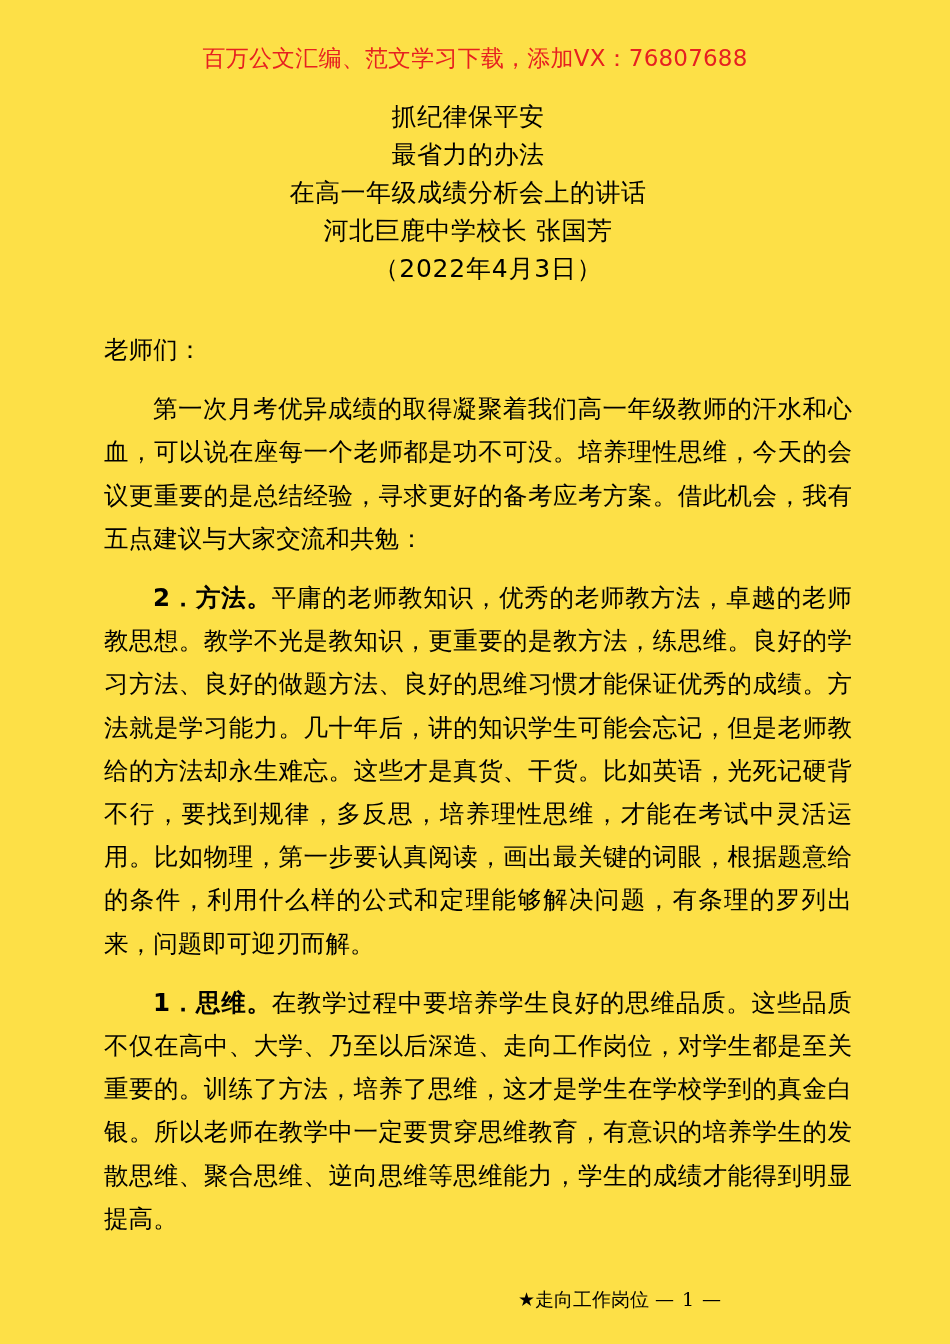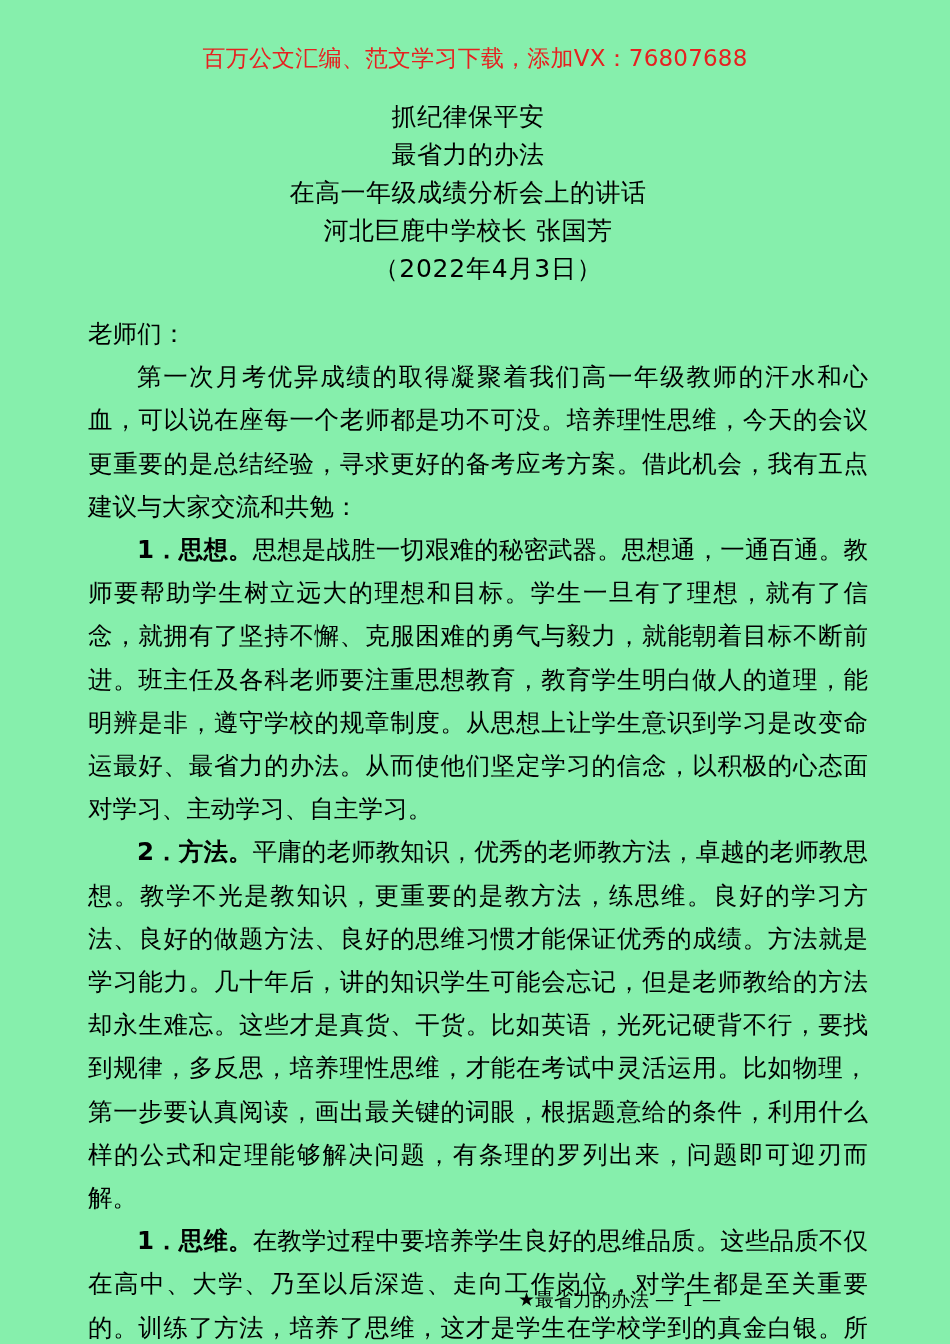--- a/index.html
+++ b/index.html
@@ -8,21 +8,21 @@
     background: #ffffff;
   }
   body {
     font-family: "DejaVu Sans", "Liberation Sans", sans-serif;
     color: #000000;
   }
   .page {
     position: relative;
     width: 950px;
     height: 1344px;
-    background: #86efac;
+    background: #fde047;
     box-sizing: border-box;
     overflow: hidden;
   }
 
   
   .promo-banner {
     position: absolute;
     top: 44px;
     left: 0;
     width: 950px;
@@ -59,21 +59,21 @@
     position: absolute;
     top: 312px;
     left: 88px;
     width: 780px;
   }
   .para {
     font-size: 24.5px;
     line-height: 43.2px;
     text-align: justify;
     text-justify: inter-ideograph;
-    margin: 0;
+    margin: 16px;
     letter-spacing: 0.1px;
     word-break: break-all;
   }
   .para.indent {
     text-indent: 2em;
   }
   .para.salutation {
     text-indent: 0;
   }
   .num-head {
@@ -119,31 +119,28 @@
     <div class="title-line">河北巨鹿中学校长  张国芳</div>
     <div class="title-line date">（2022年4月3日）</div>
   </div>
 
   <div class="body-block">
 
     <p class="para salutation">老师们：</p>
 
     <p class="para indent">第一次月考优异成绩的取得凝聚着我们高一年级教师的汗水和心血，可以说在座每一个老师都是功不可没。培养理性思维，今天的会议更重要的是总结经验，寻求更好的备考应考方案。借此机会，我有五点建议与大家交流和共勉：</p>
 
-    <p class="para indent">
-      <span class="num-head">1．思想。</span><span>思想是战胜一切艰难的秘密武器。思想通，一通百通。教师要帮助学生树立远大的理想和目标。学生一旦有了理想，就有了信念，就拥有了坚持不懈、克服困难的勇气与毅力，就能朝着目标不断前进。班主任及各科老师要注重思想教育，教育学生明白做人的道理，能明辨是非，遵守学校的规章制度。从思想上让学生意识到学习是改变命运最好、最省力的办法。从而使他们坚定学习的信念，以积极的心态面对学习、主动学习、自主学习。</span>
-    </p>
 
     <p class="para indent">
       <span class="num-head">2．方法。</span><span>平庸的老师教知识，优秀的老师教方法，卓越的老师教思想。教学不光是教知识，更重要的是教方法，练思维。良好的学习方法、良好的做题方法、良好的思维习惯才能保证优秀的成绩。方法就是学习能力。几十年后，讲的知识学生可能会忘记，但是老师教给的方法却永生难忘。这些才是真货、干货。比如英语，光死记硬背不行，要找到规律，多反思，培养理性思维，才能在考试中灵活运用。比如物理，第一步要认真阅读，画出最关键的词眼，根据题意给的条件，利用什么样的公式和定理能够解决问题，有条理的罗列出来，问题即可迎刃而解。</span>
     </p>
 
     <p class="para indent">
       <span class="num-head">1．思维。</span><span>在教学过程中要培养学生良好的思维品质。这些品质不仅在高中、大学、乃至以后深造、走向工作岗位，对学生都是至关重要的。训练了方法，培养了思维，这才是学生在学校学到的真金白银。所以老师在教学中一定要贯穿思维教育，有意识的培养学生的发散思维、聚合思维、逆向思维等思维能力，学生的成绩才能得到明显提高。</span>
     </p>
 
   </div>
 
   <div class="footer">
-    <span class="footer-inner"><span class="footer-mark">★最省力的办法</span><span class="footer-page">— 1 —</span></span>
+    <span class="footer-inner"><span class="footer-mark">★走向工作岗位</span><span class="footer-page">— 1 —</span></span>
   </div>
 
 </div>
 
 </body></html>

